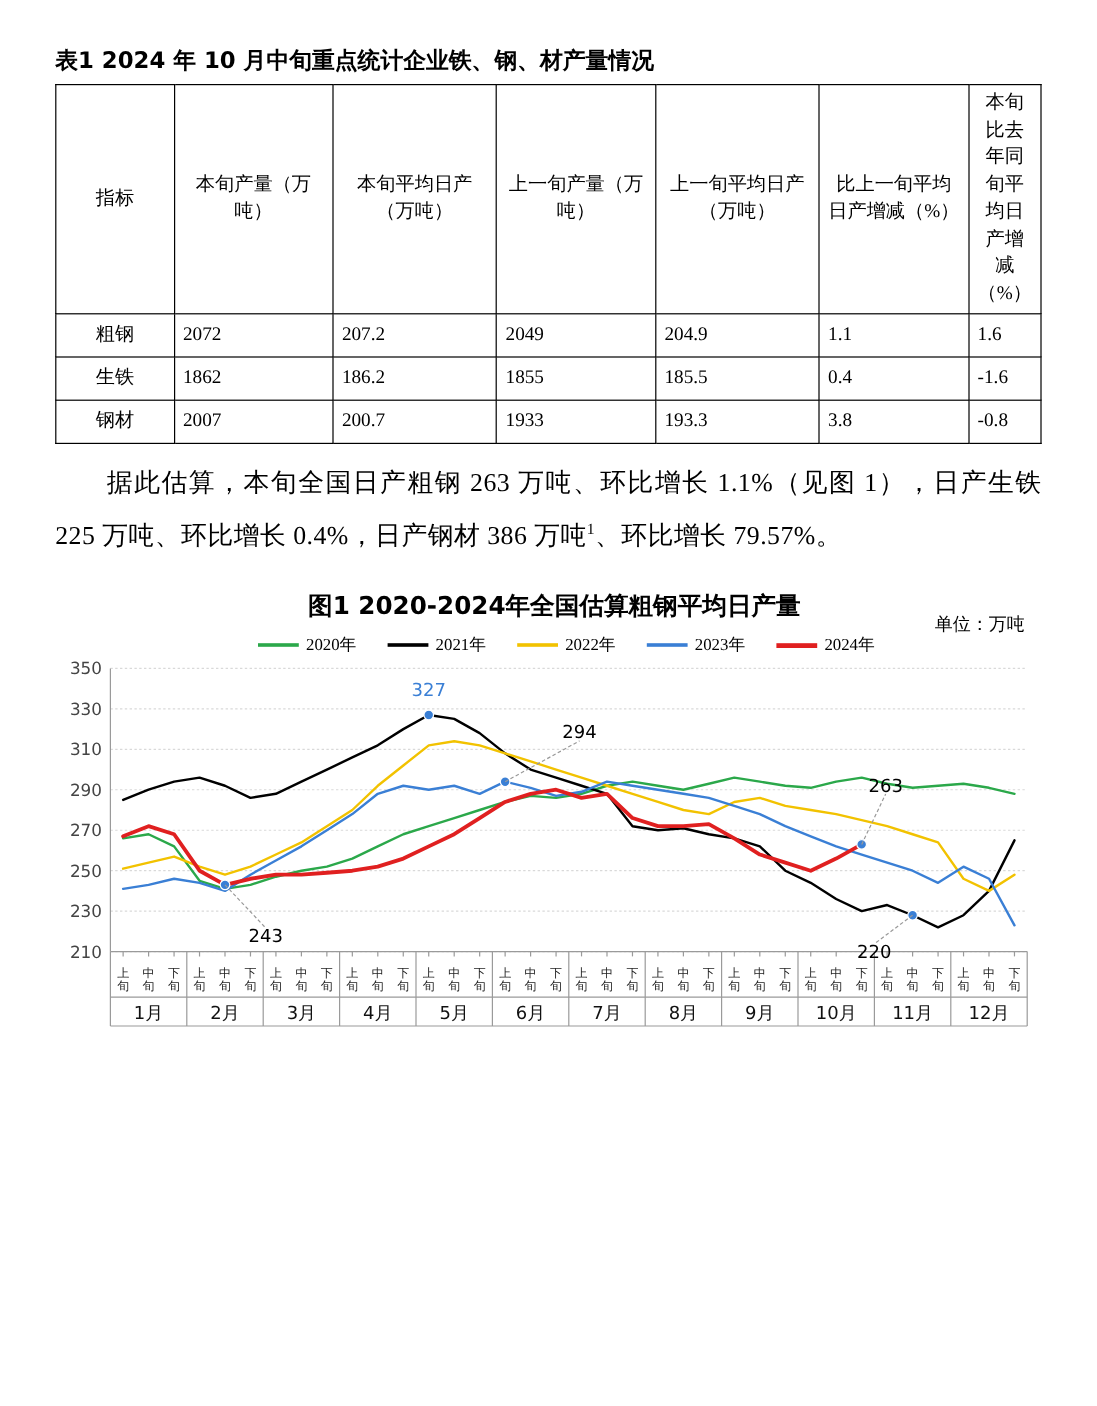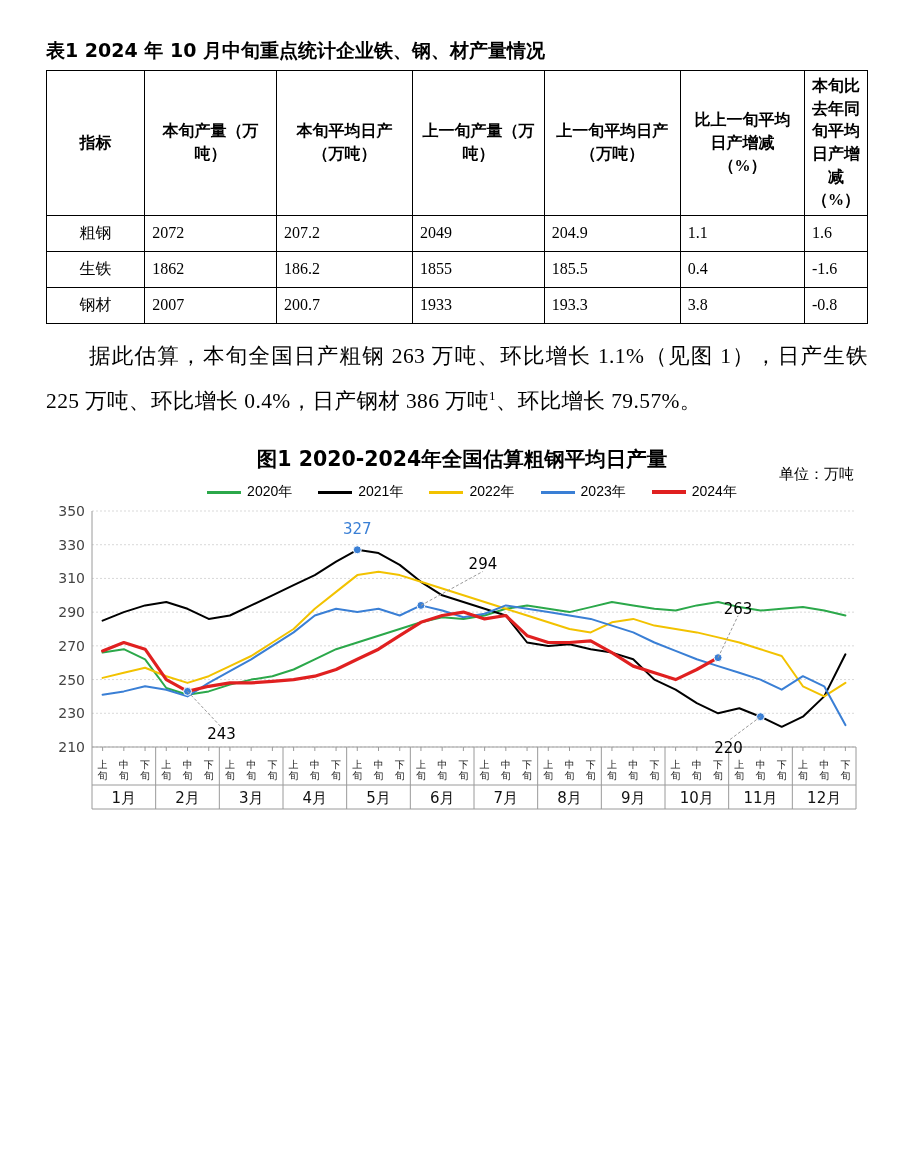--- a/index.html
+++ b/index.html
@@ -43,21 +43,21 @@
     width:100%;
     font-size:16px;
     font-family:"Liberation Serif","DejaVu Serif",serif;
   }
   table.data th,table.data td{
     border:1px solid #000;
     padding:4px 7px;
     line-height:1.42;
   }
   table.data thead th{
-    font-weight:bold;
+    font-weight:normal;
     vertical-align:middle;
     height:84px;
   }
   table.data tbody td{
     height:27px;
   }
   table.data tbody td.rowhead{
     text-align:center;
     width:84px;
   }
@@ -82,21 +82,21 @@
     top:20px;
     font-size:15px;
     font-weight:normal;
     font-family:"DejaVu Sans","Liberation Sans",sans-serif;
   }
   .legend{
     display:flex;
     justify-content:center;
     gap:26px;
     margin:10px 0 2px 30px;
-    font-family:Liberation Sans, sans-serif;
+    font-family:Liberation Serif, serif;
     font-size:14px;
   }
   .legend .item{display:flex;align-items:center;gap:6px;}
   .legend .swatch{width:34px;height:3px;display:inline-block;}
   .plot{
     position:relative;
     height:300px;
   }
   .footnote-mark{
     font-size:13px;

